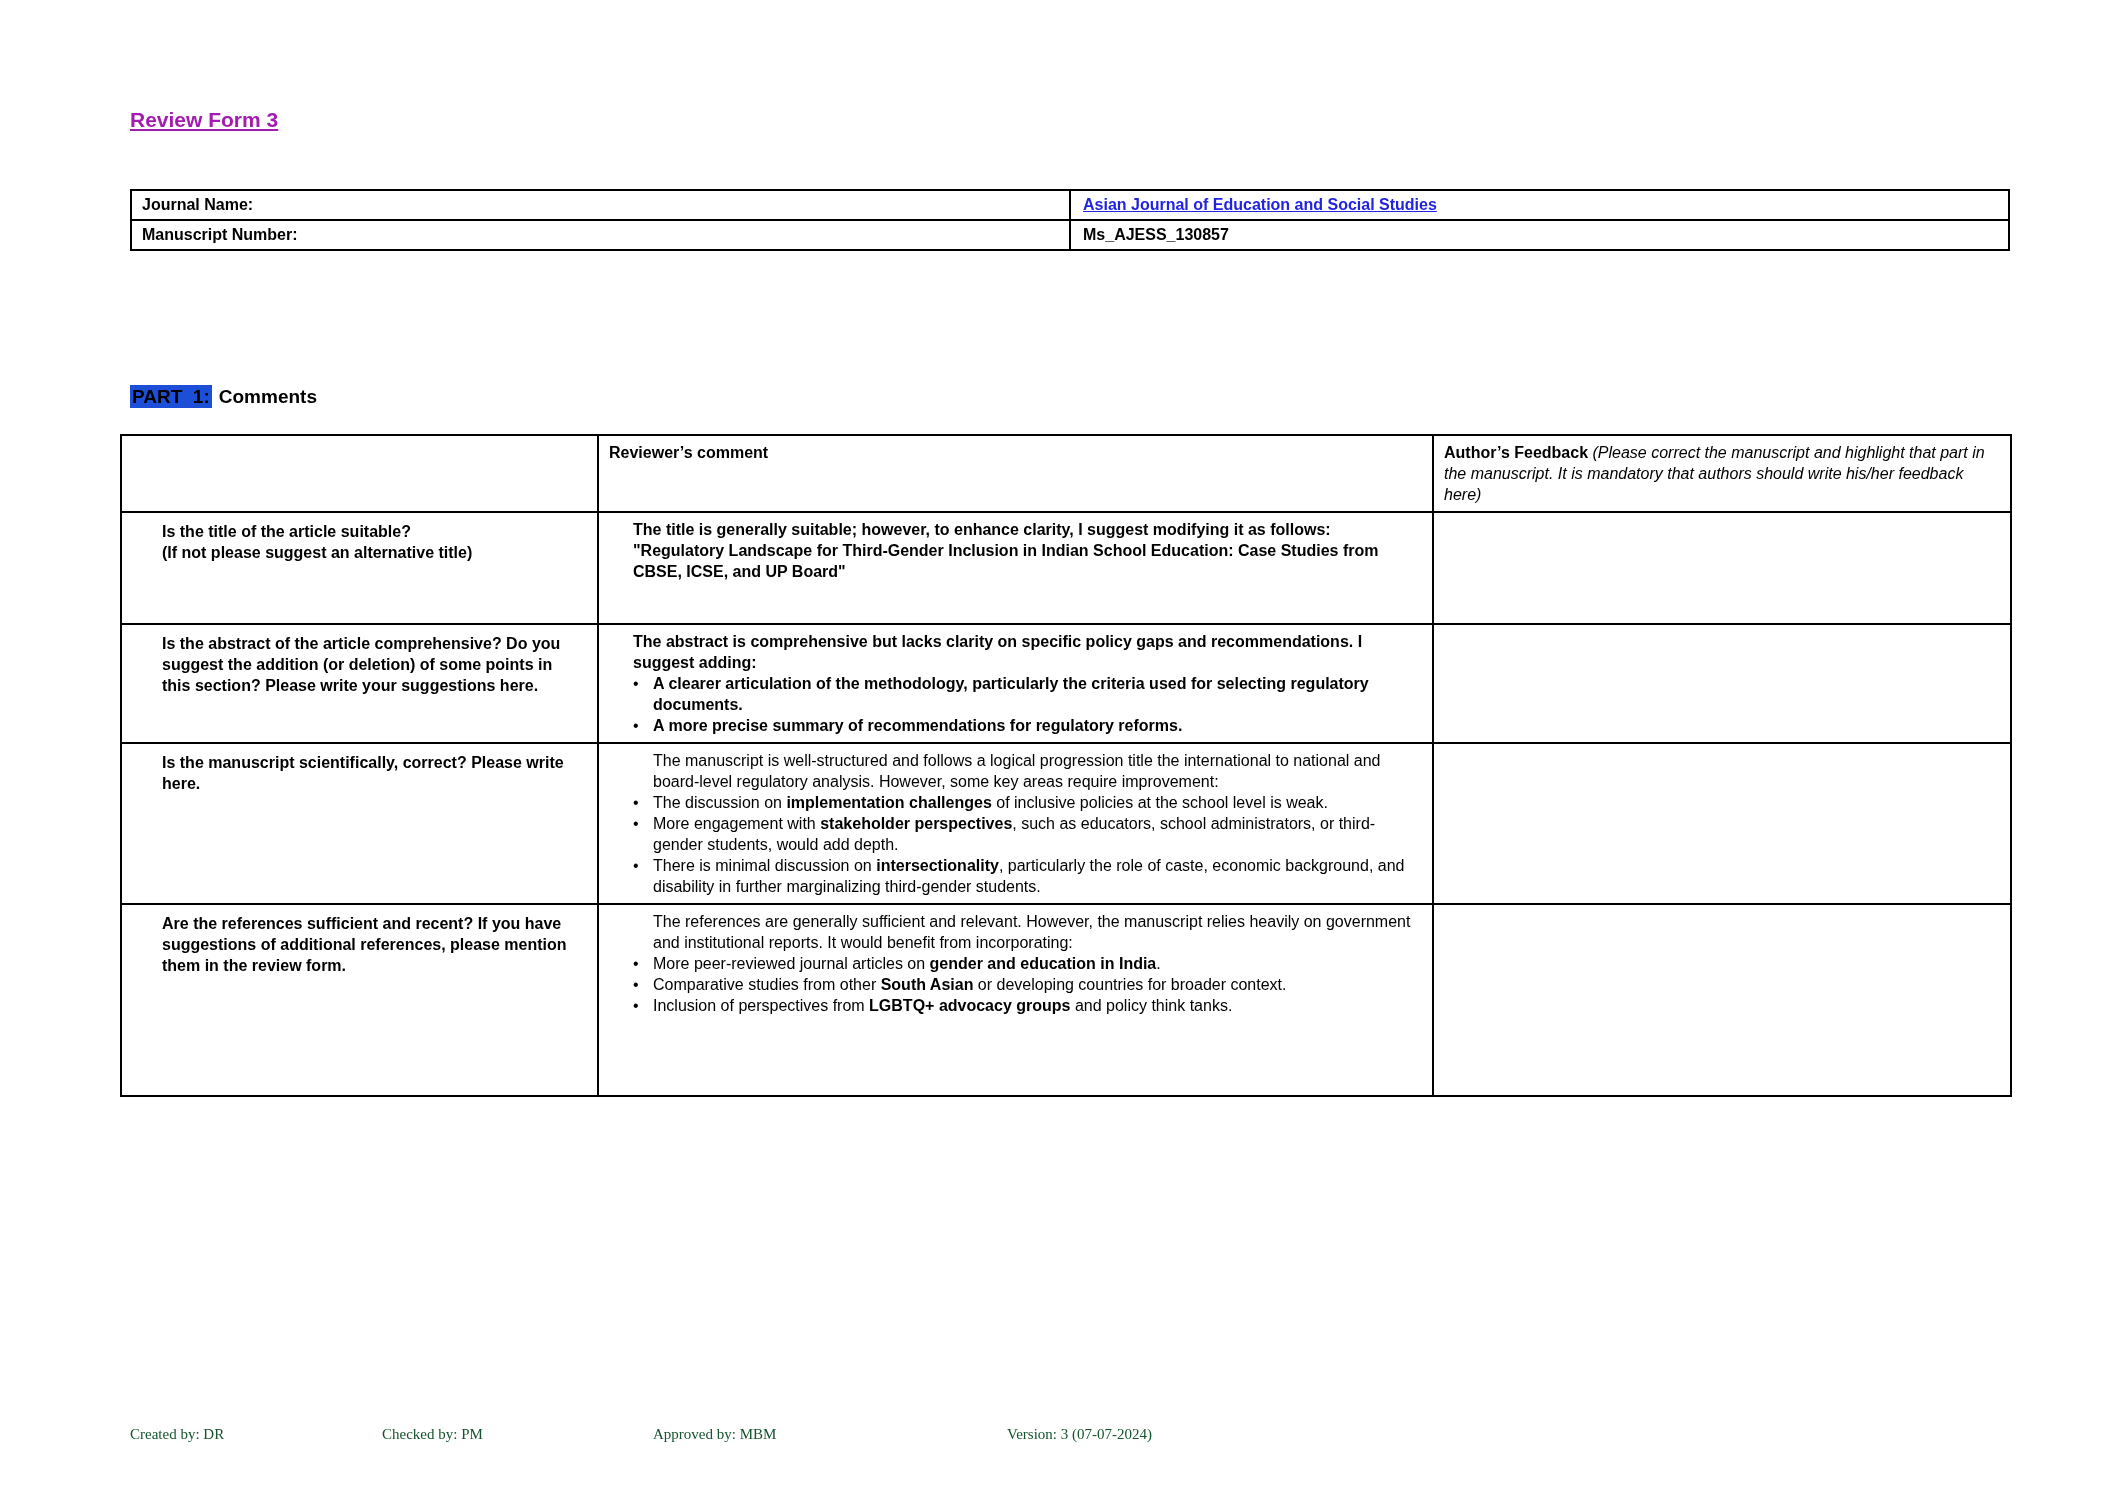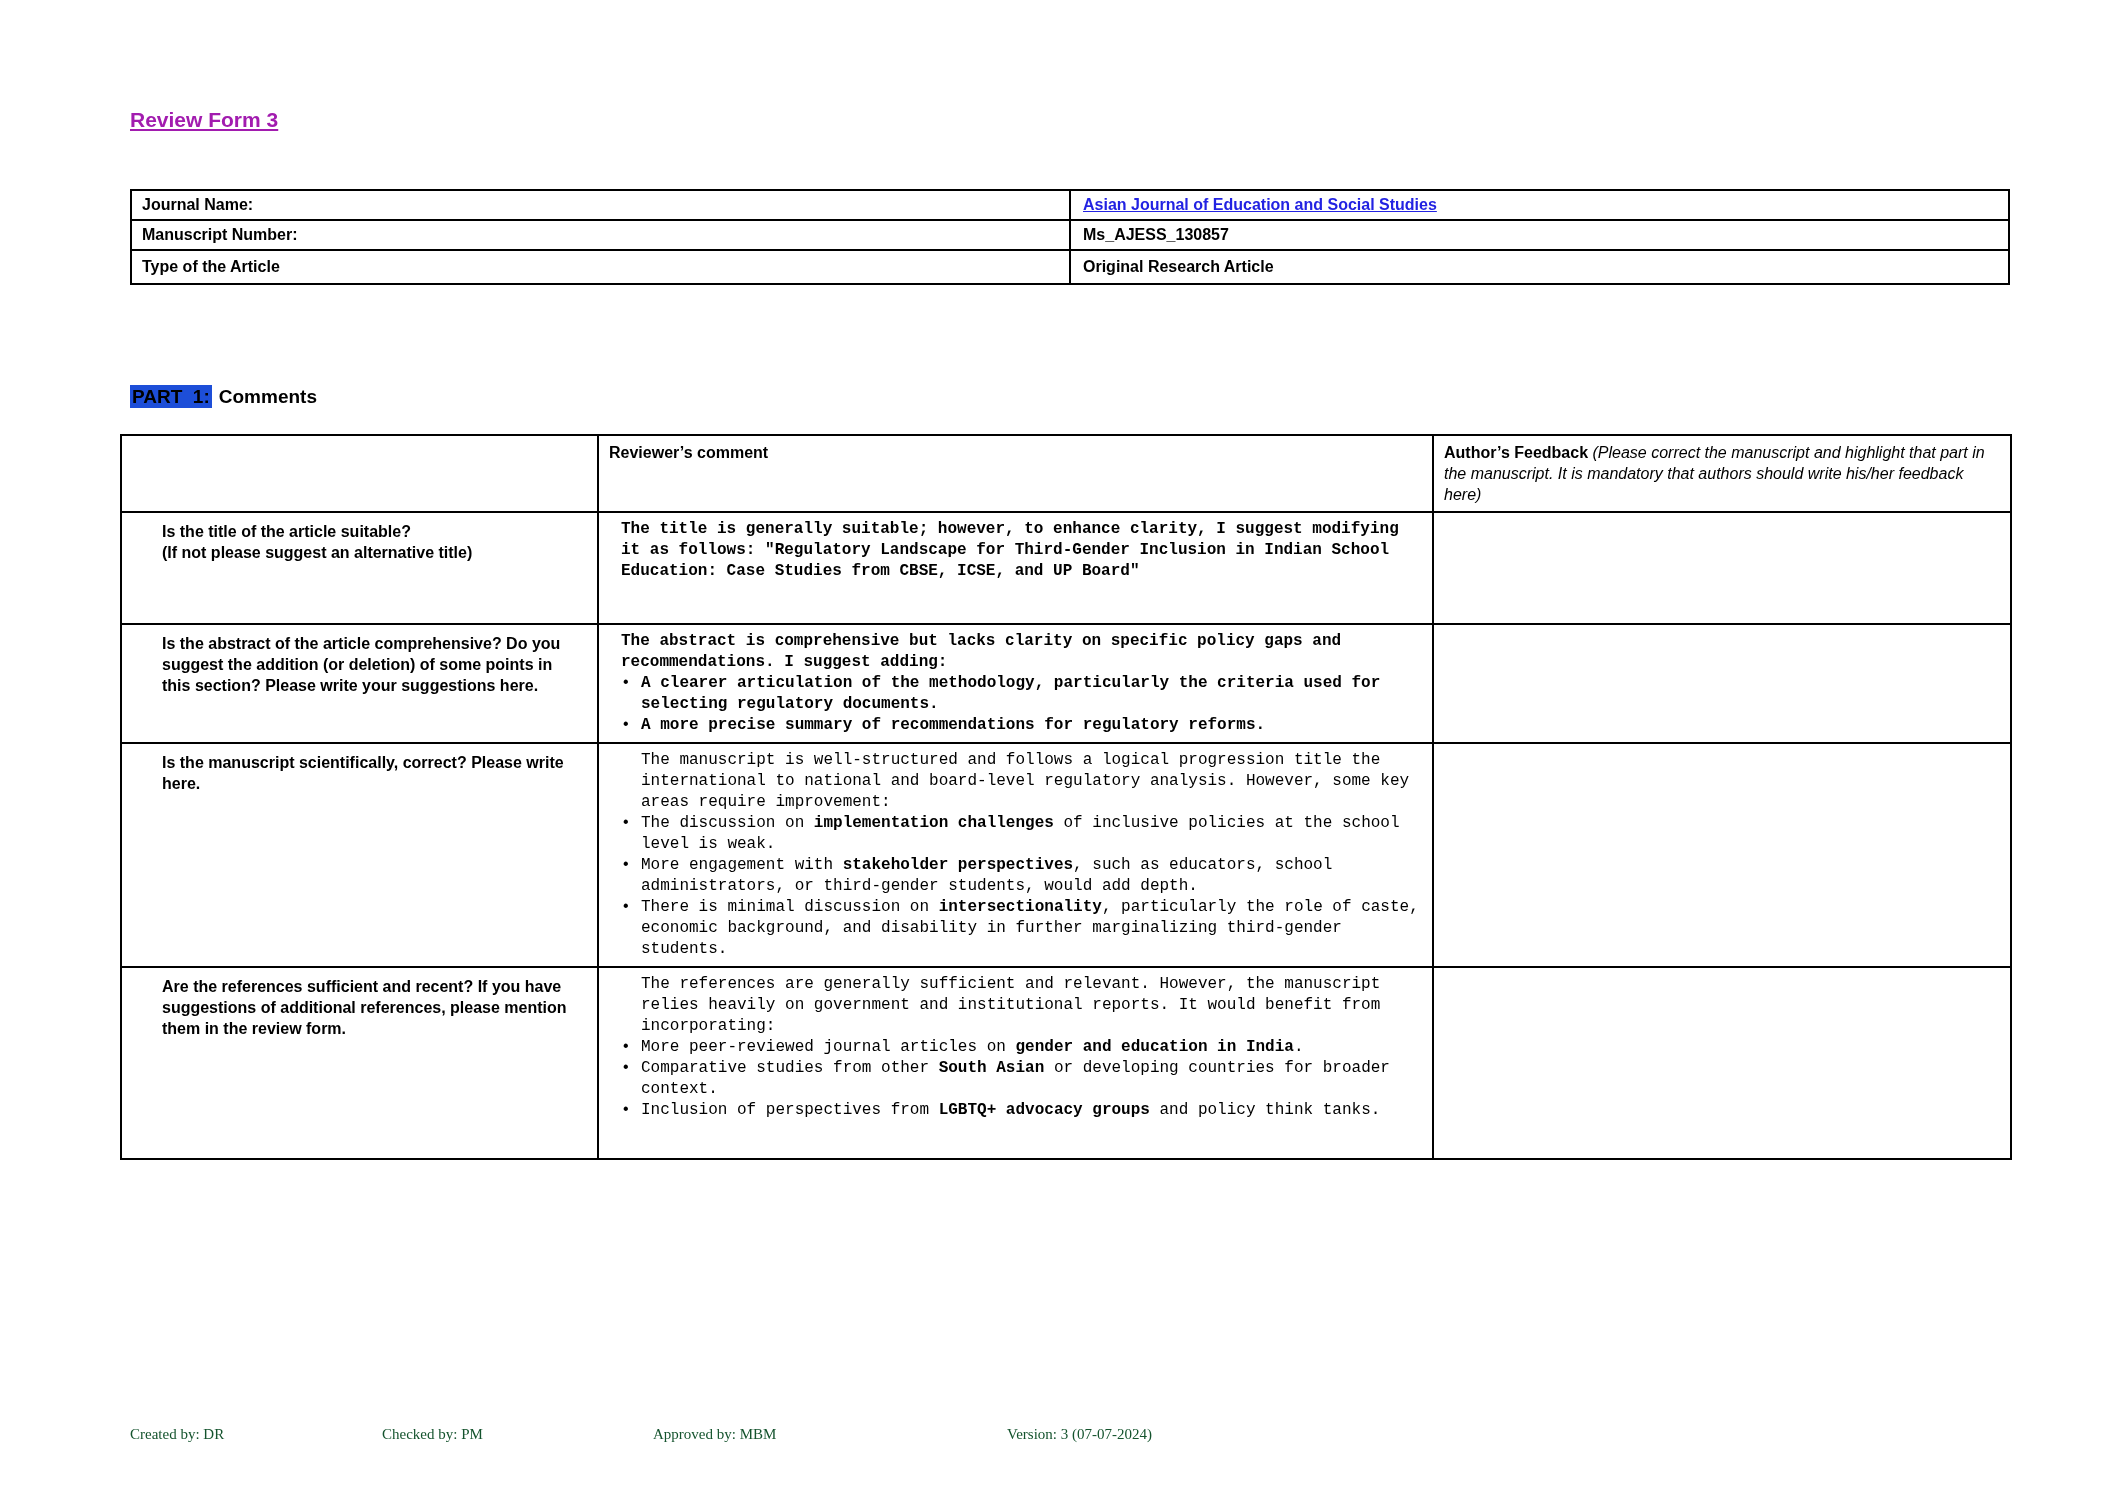--- a/index.html
+++ b/index.html
@@ -91,21 +91,21 @@
   #comments-body tr:nth-child(2) td { height: 98px; }
   #comments-body tr:nth-child(3) td { height: 112px; }
   #comments-body tr:nth-child(4) td { height: 176px; }
   #comments-body tr:nth-child(5) td { height: 118px; }
 
   td.question-cell {
     font-weight: bold;
     padding: 8px 14px 6px 40px;
     white-space: pre-line;
   }
-  td.comment-cell { padding: 6px 12px 6px 22px; font-family: Liberation Mono, monospace; }
+  td.comment-cell { padding: 6px 12px 6px 34px; }
   td.comment-cell p { margin: 0; }
   td.comment-cell p.pi { margin-left: 20px; }
   .li { display: flex; }
   .li .marker { flex: 0 0 20px; width: 20px; }
   .b { font-weight: bold; }
 
   
   .footer {
     position: absolute;
     left: 0; top: 1426px;
@@ -131,24 +131,20 @@
     <tbody>
       <tr class="r1">
         <td class="lbl">Journal Name:</td>
         <td class="val">
           <a class="journal-link" href="#">Asian Journal of Education and Social Studies</a>
         </td>
       </tr>
       <tr class="r2">
         <td class="lbl">Manuscript Number:</td>
         <td class="val">Ms_AJESS_130857</td>
-      </tr>
-      <tr class="r4">
-        <td class="lbl">Type of the Article</td>
-        <td class="val">Original Research Article</td>
       </tr>
     </tbody>
   </table>
 
   <div class="part-heading"><span class="part-badge">PART  1:</span><span class="part-label">Comments</span></div>
 
   <table class="comments-table">
     <colgroup>
       <col style="width:477px">
       <col style="width:835px">

